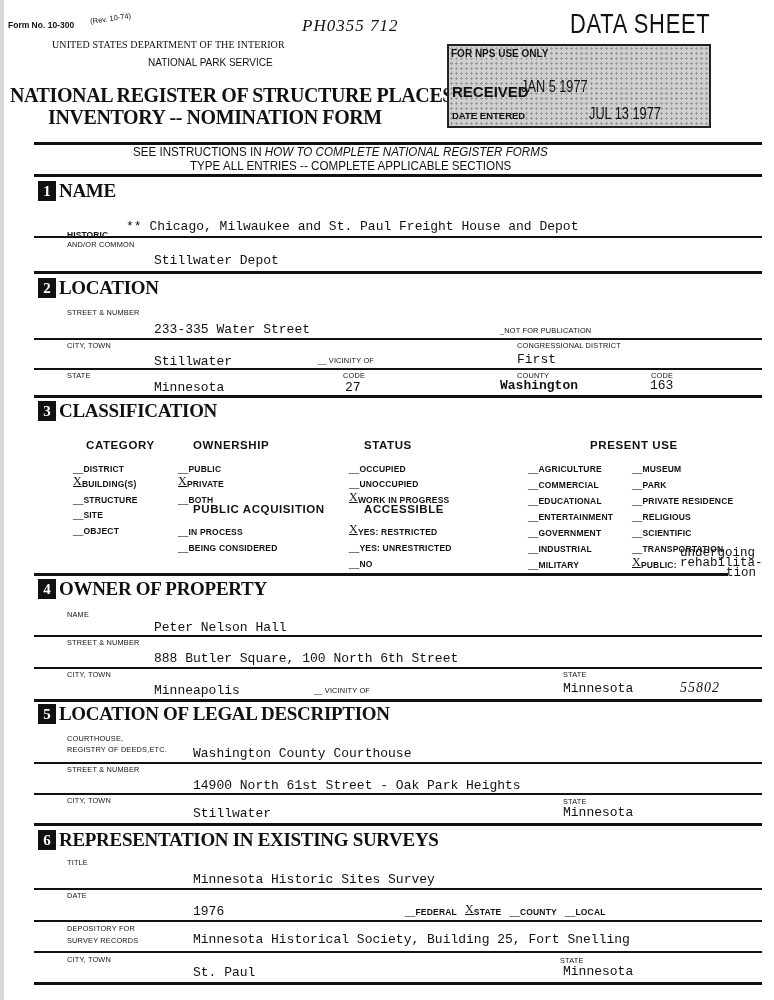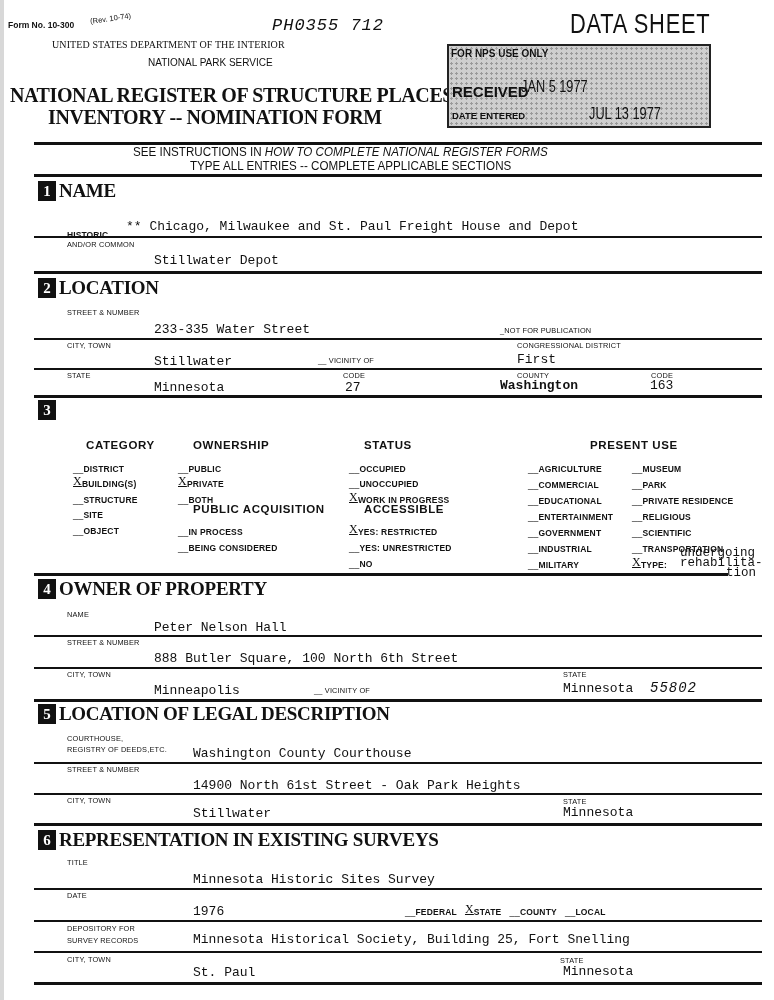--- a/index.html
+++ b/index.html
@@ -24,21 +24,21 @@
   .opt { font-size: 8.5px; font-weight: bold; letter-spacing: 0.2px; }
   .opt .mark { font-family: "Liberation Serif", serif; font-size: 12px; font-weight: normal; text-decoration: underline; }
   .nps-box {
     position: absolute; left: 447px; top: 44px; width: 260px; height: 80px;
     border: 2px solid #222;
     background-color: #cfcfcf;
     background-image: radial-gradient(#9a9a9a 1px, transparent 1.4px);
     background-size: 5px 5px;
   }
   .stamp { font-family: "Liberation Sans Narrow", "Liberation Sans", sans-serif; font-size: 17px; transform: scaleX(0.75); transform-origin: left; }
-  .handwrite { font-family: Liberation Mono, monospace; font-style: italic; }
+  .handwrite { font-family: Liberation Serif, serif; font-style: italic; margin-left: 30px; }
 </style>
 </head>
 <body>
 
 <div class="page-edge"></div>
 
 <div class="abs" style="left:8px;top:20px;font-size:8.5px;font-weight:bold;">Form No. 10-300</div>
 <div class="abs" style="left:90px;top:14px;font-size:7.5px;transform:rotate(-8deg);">(Rev. 10-74)</div>
 <div class="abs handwrite" style="left:272px;top:16px;font-size:17px;letter-spacing:1px;">PH0355 712</div>
 <div class="abs serif" style="left:52px;top:39px;font-size:10px;letter-spacing:0.1px;">UNITED STATES DEPARTMENT OF THE INTERIOR</div>
@@ -91,20 +91,21 @@
 <div class="abs lbl" style="left:517px;top:371px;">COUNTY</div>
 <div class="abs lbl" style="left:651px;top:371px;">CODE</div>
 <div class="abs typed" style="left:154px;top:380px;">Minnesota</div>
 <div class="abs typed" style="left:345px;top:380px;">27</div>
 <div class="abs typed" style="left:500px;top:378px;font-weight:bold;">Washington</div>
 <div class="abs typed" style="left:650px;top:378px;">163</div>
 <div class="rule thick" style="top:395px;"></div>
 
 <div class="sec-head" style="top:400px;">
   <span class="sec-num">3</span>
+  <span class="sec-title">CLASSIFICATION</span>
 </div>
 
 <div class="abs col-head" style="left:86px;top:439px;">CATEGORY</div>
 <div class="abs" style="left:73px;top:458px;" id="cat-list">
     <div class="opt" style="height: 15.5px; display: flex; align-items: flex-end;">
       <span class="mark" style="text-decoration: none; font-size: 9px; font-family: &quot;Liberation Sans&quot;, sans-serif;">__</span>
       <span>DISTRICT</span>
     </div>
     <div class="opt" style="height: 15.5px; display: flex; align-items: flex-end;">
       <span class="mark">X</span>
@@ -233,21 +234,21 @@
     <div class="opt" style="height: 16px; display: flex; align-items: flex-end;">
       <span class="mark" style="text-decoration: none; font-size: 9px; font-family: &quot;Liberation Sans&quot;, sans-serif;">__</span>
       <span>SCIENTIFIC</span>
     </div>
     <div class="opt" style="height: 16px; display: flex; align-items: flex-end;">
       <span class="mark" style="text-decoration: none; font-size: 9px; font-family: &quot;Liberation Sans&quot;, sans-serif;">__</span>
       <span>TRANSPORTATION</span>
     </div>
     <div class="opt" style="height: 16px; display: flex; align-items: flex-end;">
       <span class="mark">X</span>
-      <span>TYPE:</span>
+      <span>PUBLIC:</span>
     </div>
   </div>
 <div class="abs typed" style="left:680px;top:548px;font-size:12.5px;line-height:10px;">
   <div>undergoing</div>
   <div>rehabilita-</div>
   <div style="padding-left:46px;">tion</div>
 </div>
 <div class="abs" style="left:34px;top:573px;width:694px;height:3px;background:#111;"></div>
 
 <div class="sec-head" style="top:578px;">

